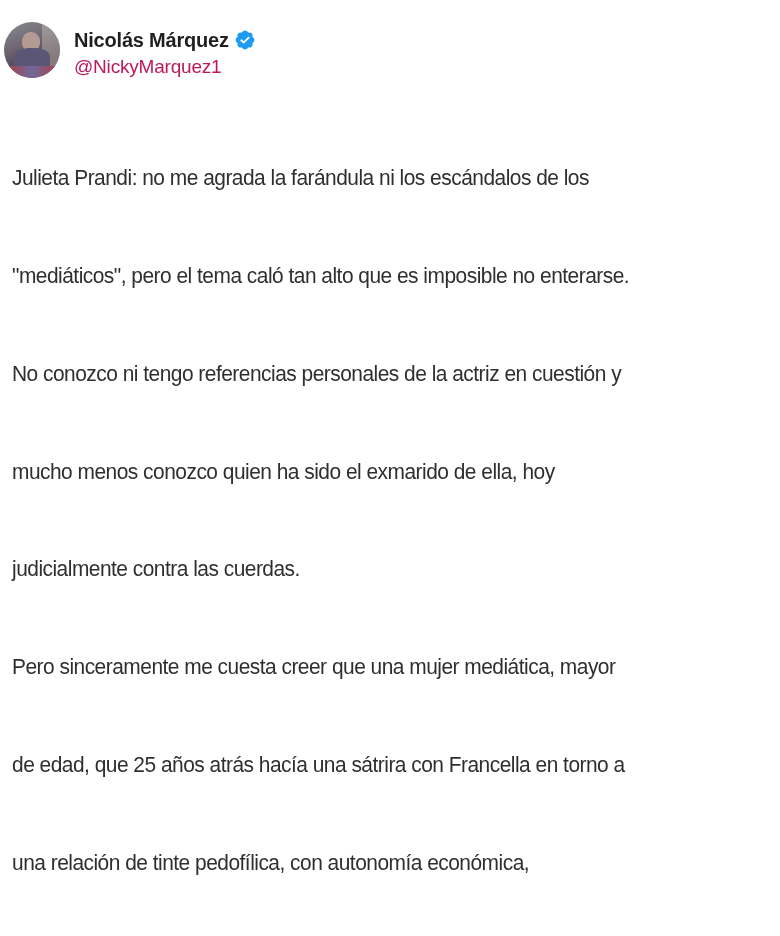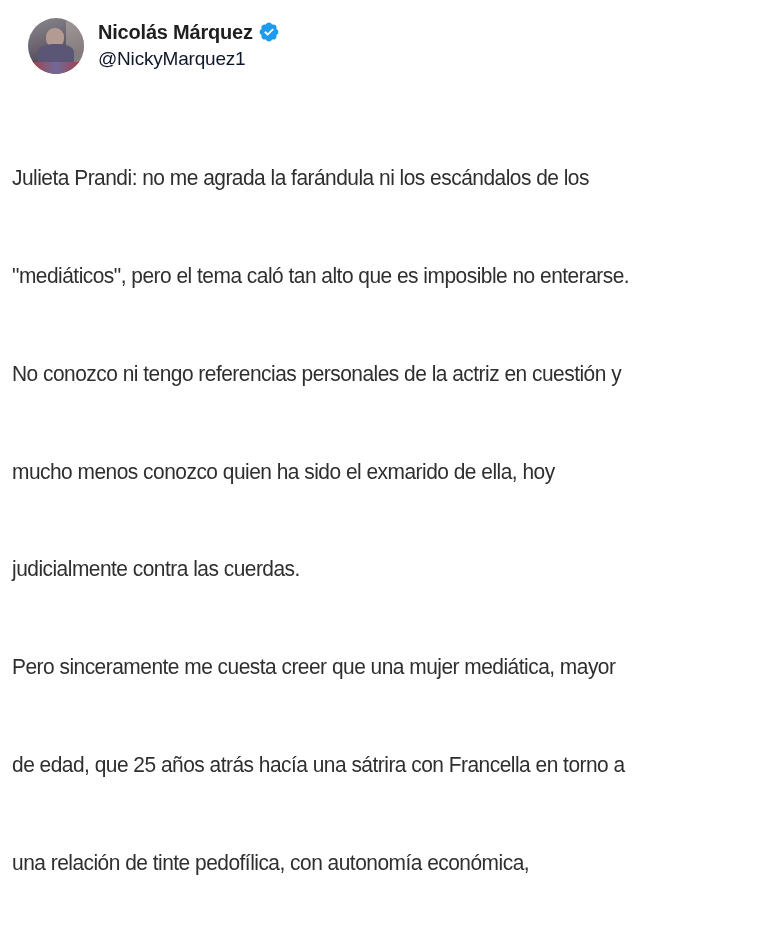--- a/index.html
+++ b/index.html
@@ -10,25 +10,25 @@
     body {
       width: 780px;
       height: 936px;
       overflow: hidden;
       position: relative;
       font-family: "Liberation Sans", sans-serif;
       color: #2b2b2b;
     }
     .tweet-header {
       position: absolute;
-      left: 28px;
+      left: 4px;
       top: 18px;
       height: 60px;
       display: flex;
-      align-items: flex-start;
+      align-items: flex-end;
     }
     .avatar {
       width: 56px;
       height: 56px;
       border-radius: 50%;
       overflow: hidden;
       position: relative;
       background: linear-gradient(160deg, #8a8c90 0%, #6d6470 40%, #4c4452 70%, #7a3a44 100%);
       flex-shrink: 0;
     }
@@ -66,21 +66,21 @@
       letter-spacing: -0.2px;
     }
     .verified {
       width: 22px;
       height: 22px;
       margin-left: 5px;
       display: inline-block;
     }
     .handle {
       font-size: 19px;
-      color: #0f172a;
+      color: #be185d;
       margin-top: 2px;
       letter-spacing: -0.2px;
     }
     .tweet-body {
       position: absolute;
       left: 12px;
       top: 97px;
       width: 766px;
       font-size: 22.5px;
       line-height: 32.6px;

